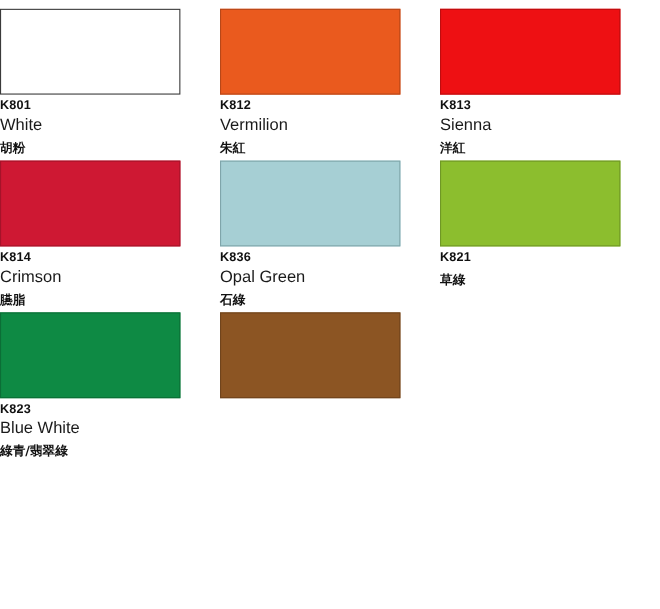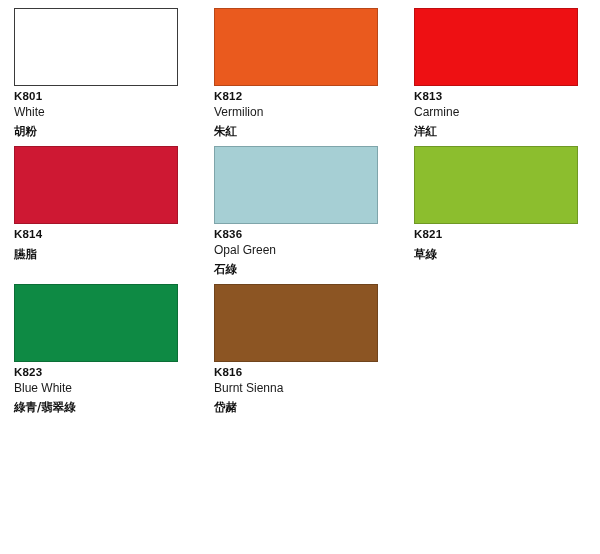--- a/index.html
+++ b/index.html
@@ -19,41 +19,41 @@
     grid-template-columns: repeat(3, 200px);
     grid-template-rows: repeat(4, 138px);
     width: 600px;
     height: 552px;
     padding-top: 2px;
     box-sizing: border-box;
   }
   .swatch-cell {
     position: relative;
     box-sizing: border-box;
-    padding-left: 14px;
+    padding-left: 0;
   }
   .swatch-chip {
     width: 164px;
     height: 78px;
     box-sizing: border-box;
     margin-top: 6px;
   }
   .swatch-labels {
     margin-top: 4px;
     line-height: 1.18;
   }
   .swatch-code {
     font-size: 11.5px;
     font-weight: bold;
     letter-spacing: 0.2px;
     color: #111111;
     display: block;
   }
   .swatch-name-en {
-    font-size: 12px;
+    font-size: 15px;
     font-weight: normal;
     color: #1a1a1a;
     display: block;
     margin-top: 1px;
   }
   .swatch-name-zh {
     font-size: 11.5px;
     font-weight: bold;
     color: #111111;
     display: block;
@@ -78,28 +78,29 @@
     <div class="swatch-labels">
       <span class="swatch-code">K812</span>
       <span class="swatch-name-en">Vermilion</span>
       <span class="swatch-name-zh">朱紅</span>
     </div>
   </div>
     <div class="swatch-cell">
     <div class="swatch-chip" style="background: rgb(238, 16, 19); border: 1px solid rgb(190, 13, 15);"></div>
     <div class="swatch-labels">
       <span class="swatch-code">K813</span>
-      <span class="swatch-name-en">Carmine</span>
+      <span class="swatch-name-en">Sienna</span>
       <span class="swatch-name-zh">洋紅</span>
     </div>
   </div>
     <div class="swatch-cell">
     <div class="swatch-chip" style="background: rgb(206, 24, 51); border: 1px solid rgb(165, 19, 41);"></div>
     <div class="swatch-labels">
       <span class="swatch-code">K814</span>
+      <span class="swatch-name-en">Crimson</span>
       <span class="swatch-name-zh">臙脂</span>
     </div>
   </div>
     <div class="swatch-cell">
     <div class="swatch-chip" style="background: rgb(166, 207, 212); border: 1px solid rgb(127, 165, 170);"></div>
     <div class="swatch-labels">
       <span class="swatch-code">K836</span>
       <span class="swatch-name-en">Opal Green</span>
       <span class="swatch-name-zh">石綠</span>
     </div>
@@ -114,19 +115,14 @@
     <div class="swatch-cell">
     <div class="swatch-chip" style="background: rgb(14, 138, 68); border: 1px solid rgb(11, 110, 54);"></div>
     <div class="swatch-labels">
       <span class="swatch-code">K823</span>
       <span class="swatch-name-en">Blue White</span>
       <span class="swatch-name-zh">綠青/翡翠綠</span>
     </div>
   </div>
     <div class="swatch-cell">
     <div class="swatch-chip" style="background: rgb(140, 85, 35); border: 1px solid rgb(112, 68, 28);"></div>
-    <div class="swatch-labels">
-      <span class="swatch-code">K816</span>
-      <span class="swatch-name-en">Burnt Sienna</span>
-      <span class="swatch-name-zh">岱赭</span>
-    </div>
   </div>
   </div>
 
 </body></html>

